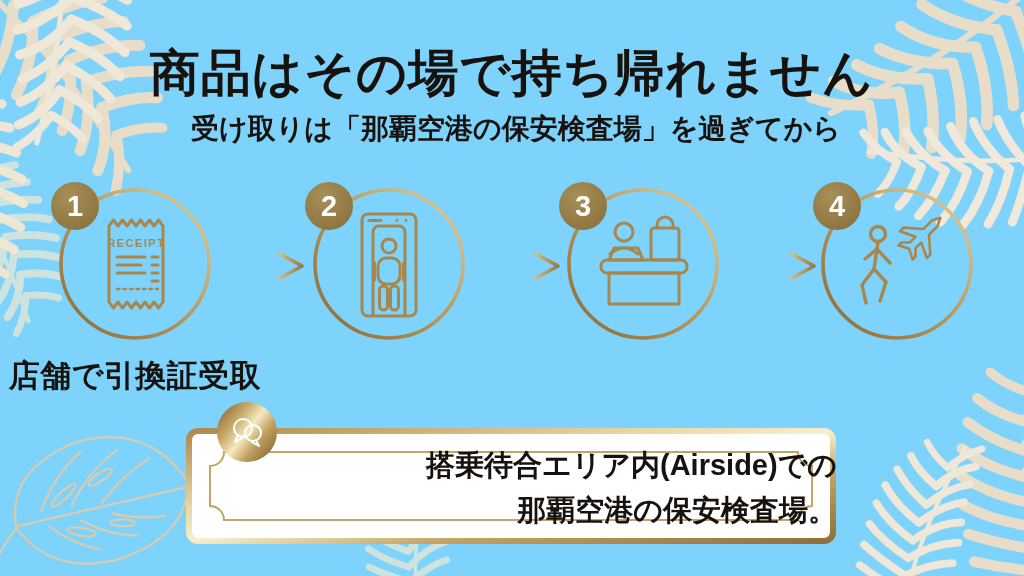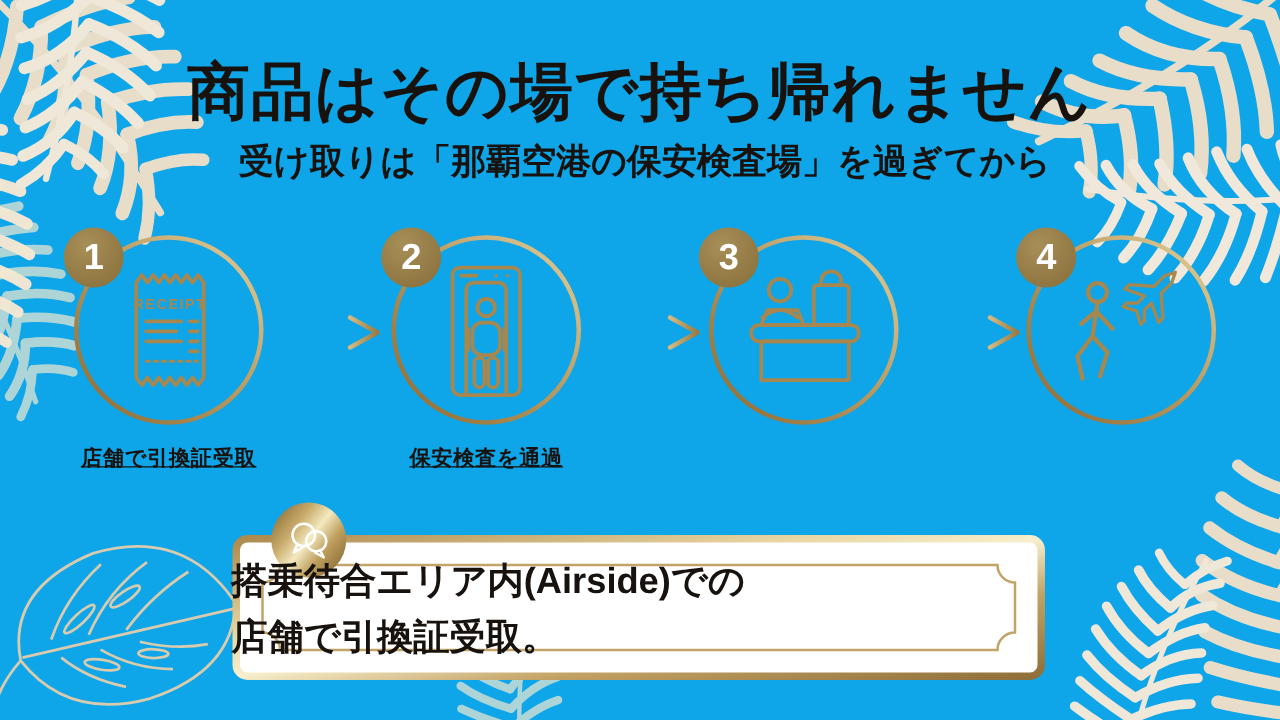--- a/index.html
+++ b/index.html
@@ -1,18 +1,18 @@
 <!DOCTYPE html>
 <html><head>
 <meta charset="utf-8">
 <style>
   html,body { margin:0; padding:0; background:#ffffff; }
   .canvas {
     position:relative; width:1024px; height:576px; overflow:hidden;
-    background:#0ea5e9; font-family:"Liberation Sans", sans-serif; color:#1b1713;
+    background:#7dd3fc; font-family:"Liberation Sans", sans-serif; color:#1b1713;
   }
   .bg-svg { position:absolute; left:0; top:0; width:1024px; height:576px; }
 
   .title {
     position:absolute; top:40px; left:0; width:100%; text-align:center;
     font-size:50px; font-weight:900; letter-spacing:1px; color:#17120e; white-space:nowrap;
   }
   .subtitle {
     position:absolute; top:110px; left:4px; width:100%; text-align:center;
     font-size:28px; font-weight:800; color:#17120e; white-space:nowrap;
@@ -22,36 +22,36 @@
   .step { position:relative; width:254px; display:flex; flex-direction:column; align-items:center; }
   .circle-wrap { position:relative; width:156px; height:156px; }
   .step-circle { display:block; width:156px; height:156px; }
   .badge {
     position:absolute; left:-6px; top:-4px; width:48px; height:48px; border-radius:50%;
     background:radial-gradient(circle at 38% 30%, #a78f58, #8f7540 75%);
     color:#ffffff; font-weight:800; font-size:29px;
     display:flex; align-items:center; justify-content:center;
   }
   .step-label {
-    margin-top:13px; font-size:17px; font-weight:800; letter-spacing:0.5px;
-    white-space:nowrap; color:#17120e;text-decoration:underline;
+    margin-top:13px; font-size:31px; font-weight:800; letter-spacing:0.5px;
+    white-space:nowrap; color:#17120e;
   }
   .flow-arrow { position:absolute; top:251px; width:100px; height:30px; }
   #arrow-1 { left:210px; } #arrow-2 { left:466px; } #arrow-3 { left:722px; }
 
   .notice-box { position:absolute; left:185px; top:427px; width:652px; height:118px; }
   .notice-frame { position:absolute; left:0; top:0; width:652px; height:118px; }
   .notice-badge {
     position:absolute; left:32px; top:-25px; width:60px; height:60px; border-radius:50%;
     background:linear-gradient(128deg,#8e7038 8%,#c9ac6c 32%,#f4e9c0 50%,#bf9f5e 68%,#8a6c36 92%);
     display:flex; align-items:center; justify-content:center;
   }
   .notice-text {
     position:absolute; left:0; top:0; width:100%; padding-top:16px;
-    text-align:left; font-size:29px; font-weight:800; line-height:45px; color:#17120e;
+    text-align:right; font-size:29px; font-weight:800; line-height:45px; color:#17120e;
   }
 </style>
 </head>
 <body>
 
 <div class="canvas">
 
   <svg class="bg-svg" aria-hidden="true">
     <defs>
       <linearGradient id="ringGrad" x1="0" y1="1" x2="1" y2="0">
@@ -162,21 +162,20 @@
             <circle cx="78" cy="60" r="7"></circle>
             <rect x="67" y="72" width="22" height="26" rx="8"></rect>
             <path d="M63.5,77 V94"></path>
               <path d="M92.5,77 V94"></path>
             <rect x="68.5" y="100" width="8" height="24" rx="4"></rect>
             <rect x="79.5" y="100" width="8" height="24" rx="4"></rect>
           </g>
         </svg>
         <div class="badge">2</div>
       </div>
-      <div class="step-label">保安検査を通過</div>
     </div>
 
     <div class="step">
       <div class="circle-wrap">
         <svg class="step-circle" viewBox="0 0 156 156">
           <circle cx="78" cy="78" r="74" fill="none" stroke="url(#ringGrad)" stroke-width="3.6"></circle>
           <g stroke="#a8874e" stroke-width="3" fill="none" stroke-linecap="round" stroke-linejoin="round">
             <circle cx="59" cy="46" r="9"></circle>
             <path d="M45,68 q14,-12 28,0"></path>
             <path d="M49,62 h24 l5,12 h-34 z"></path>
@@ -238,17 +237,17 @@
     <div class="notice-badge">
       <svg width="36" height="36" viewBox="0 0 36 36" fill="none" stroke="#ffffff" stroke-width="2" stroke-linecap="round" stroke-linejoin="round">
         <circle cx="14" cy="14" r="9"></circle>
         <path d="M9,21 L6,28 L13,24"></path>
         <circle cx="24" cy="19" r="8"></circle>
         <path d="M27,26 L30,32 L23,28"></path>
       </svg>
     </div>
     <div class="notice-text">
       <div>搭乗待合エリア内(Airside)での</div>
-      <div>店舗で引換証受取。</div>
+      <div>那覇空港の保安検査場。</div>
     </div>
   </div>
 
 </div>
 
 </body></html>

